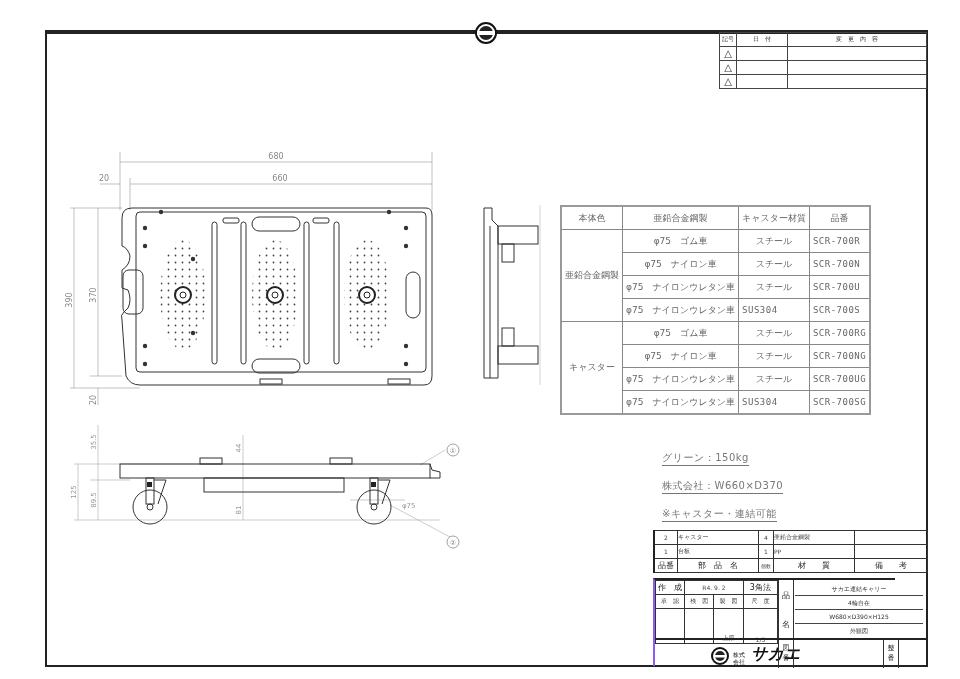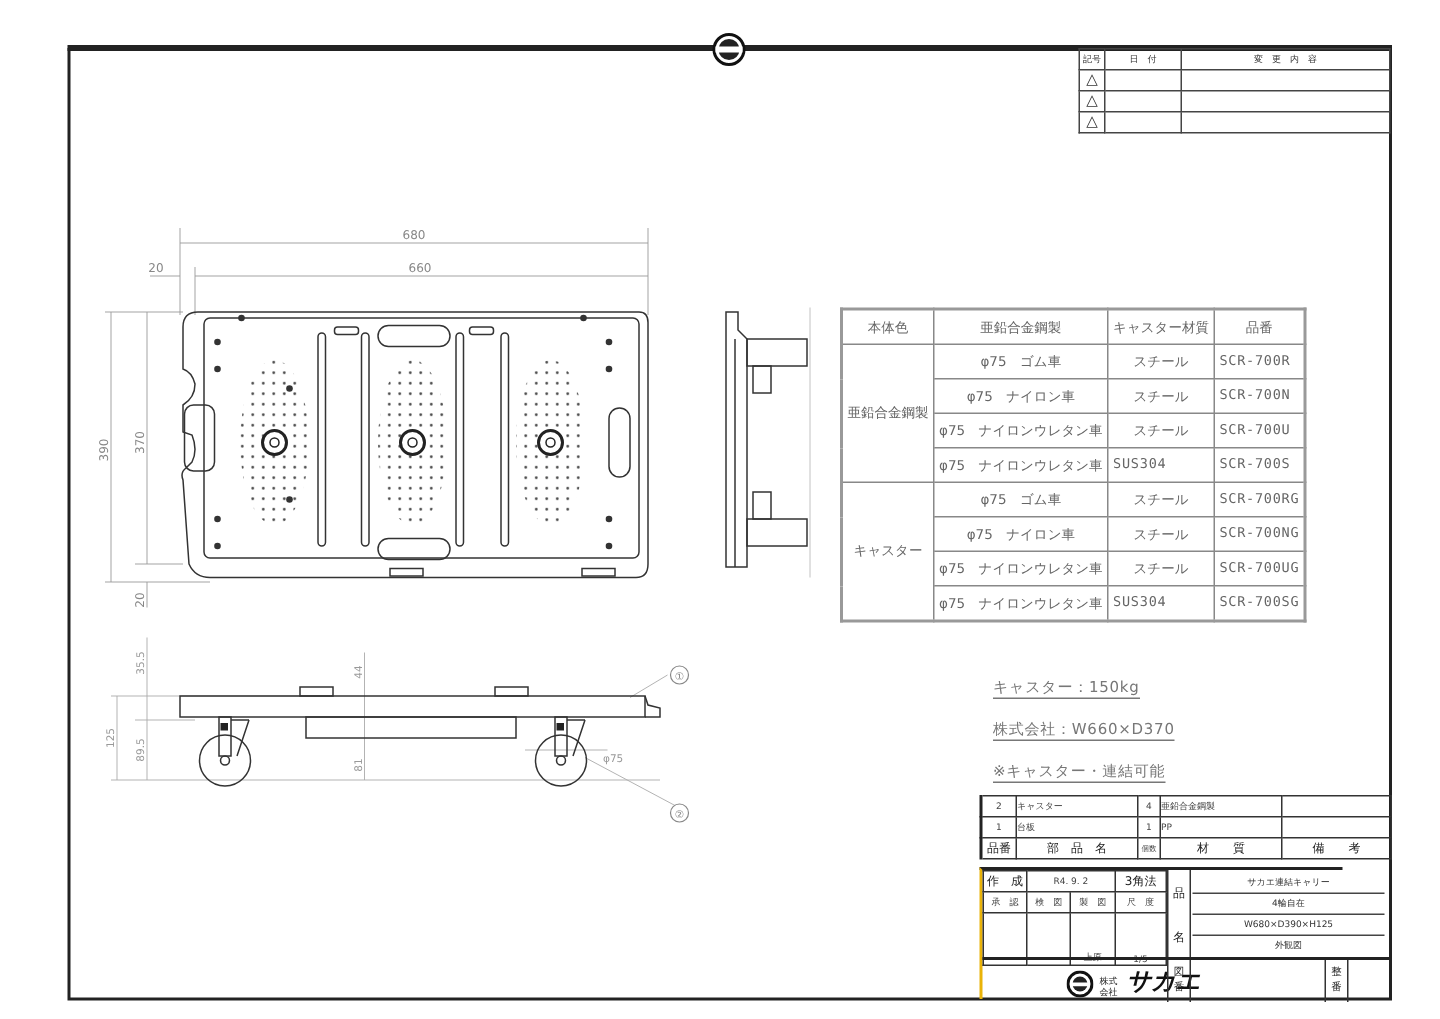--- a/index.html
+++ b/index.html
@@ -240,21 +240,21 @@
   </tr>
   <tr>
     <td>φ75　ナイロンウレタン車</td>
     <td class="mat">SUS304</td>
     <td class="mat">SCR-700SG</td>
   </tr>
 </tbody>
   </table>
 
 <div class="notes abs" style="left:662px;top:446px;width:200px;">
-  <div>キャスター：150kg</div><br>
+  <div>グリーン：150kg</div><br>
   <div>株式会社：W660×D370</div><br>
   <div>※キャスター・連結可能</div>
 </div>
 
 <table class="tb abs" style="left:653px;top:530px;width:275px;border-left:2px solid #222;">
   <tbody>
       <tr>
     <td style="width:22px">2</td>
     <td style="width:80px;text-align:left">キャスター</td>
     <td style="width:14px">4</td>
@@ -271,21 +271,21 @@
   <tr>
     <td class="bold">品番</td>
     <td class="bold">部　品　名</td>
     <td style="font-size:5px">個数</td>
     <td class="bold">材　　質</td>
     <td class="bold">備　　考</td>
   </tr>
 </tbody>
   </table>
 
-<div class="abs" style="left:653px;top:578px;width:242px;height:88px;border-top:2px solid #222;border-left:2px solid #eab308;box-sizing:border-box;">
+<div class="abs" style="left:653px;top:578px;width:242px;height:88px;border-top:2px solid #222;border-left:2px solid #8b5cf6;box-sizing:border-box;">
 
   <table class="tb abs" style="left:0;top:0;width:123px;">
     <tbody>
         <tr>
       <td class="bold" style="width:28px">作　成</td>
       <td colspan="2">R4. 9. 2</td>
       <td class="bold">3角法</td>
     </tr>
     <tr>
       <td>承　認</td>

